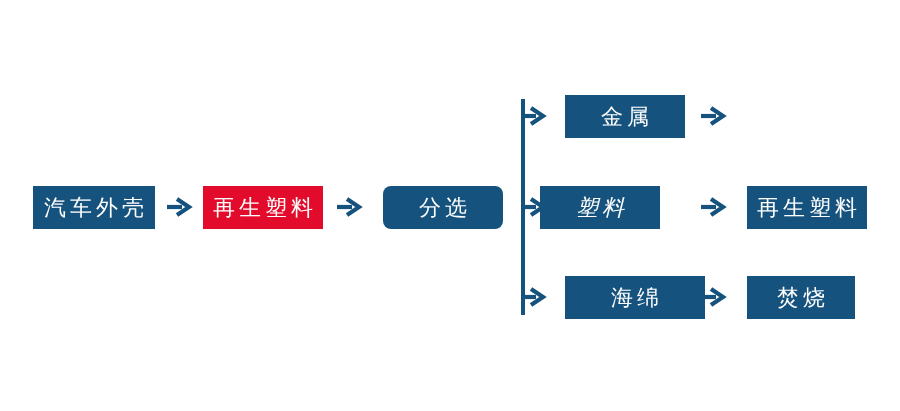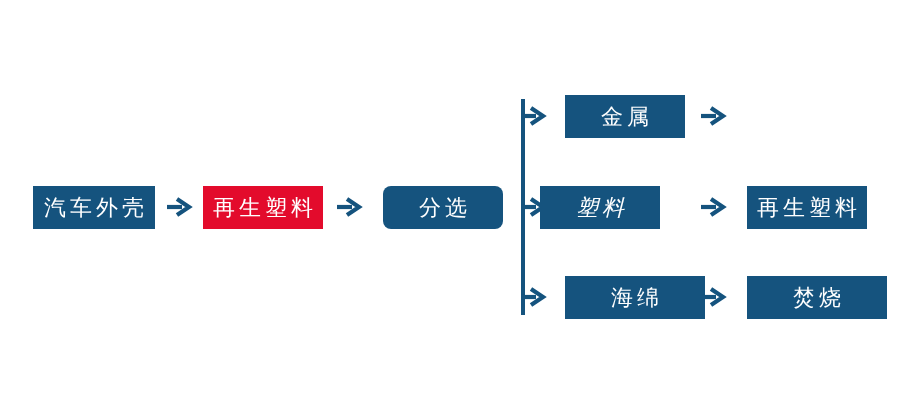--- a/index.html
+++ b/index.html
@@ -99,15 +99,15 @@
     <path d="M0 11 H15"></path>
       <path d="M10 3 L22 11 L10 19"></path>
   </svg>
   <div class="box blue" style="left:747px; top:186px; width:120px;">再生塑料</div>
 
   <div class="box blue" style="left:565px; top:276px; width:140px;">海绵</div>
   <svg class="arrow" style="left:701px; top:286px;" viewBox="0 0 27 22">
     <path d="M0 11 H15"></path>
       <path d="M10 3 L22 11 L10 19"></path>
   </svg>
-  <div class="box blue" style="left:747px; top:276px; width:140px;">焚烧</div>
+  <div class="box blue" style="left:747px; top:276px; width:108px;">焚烧</div>
 
 </div>
 
 </body></html>

